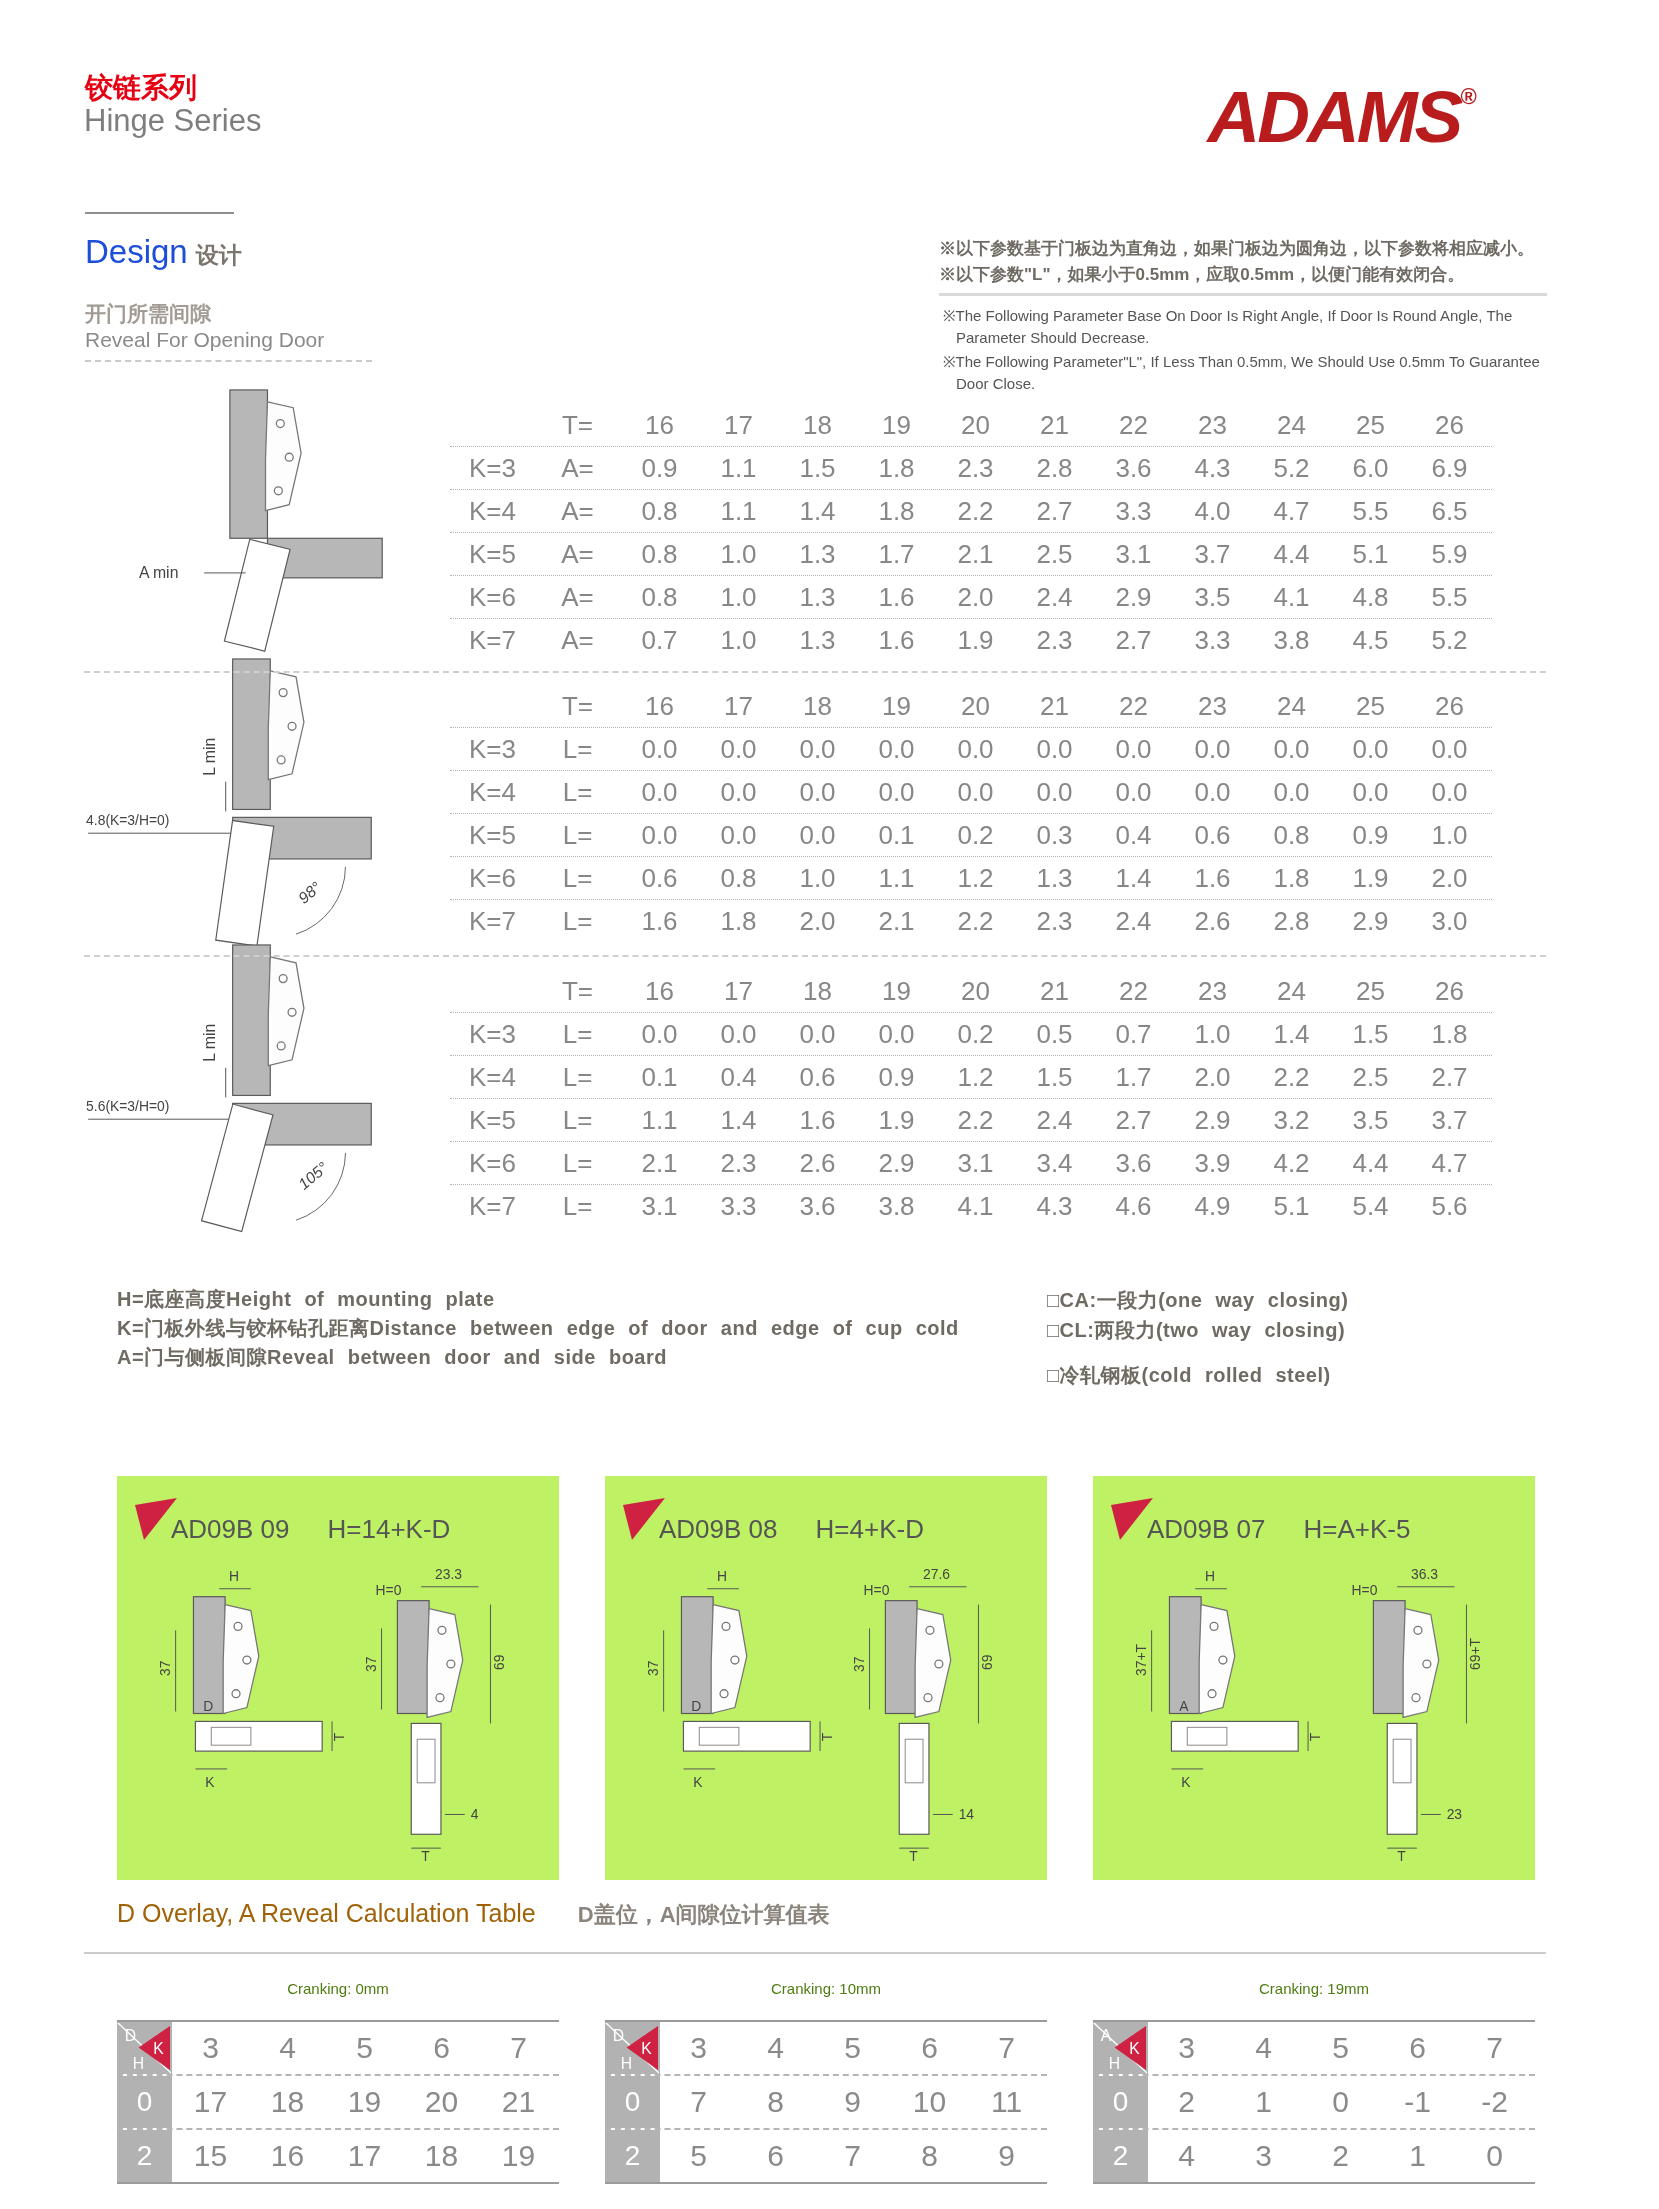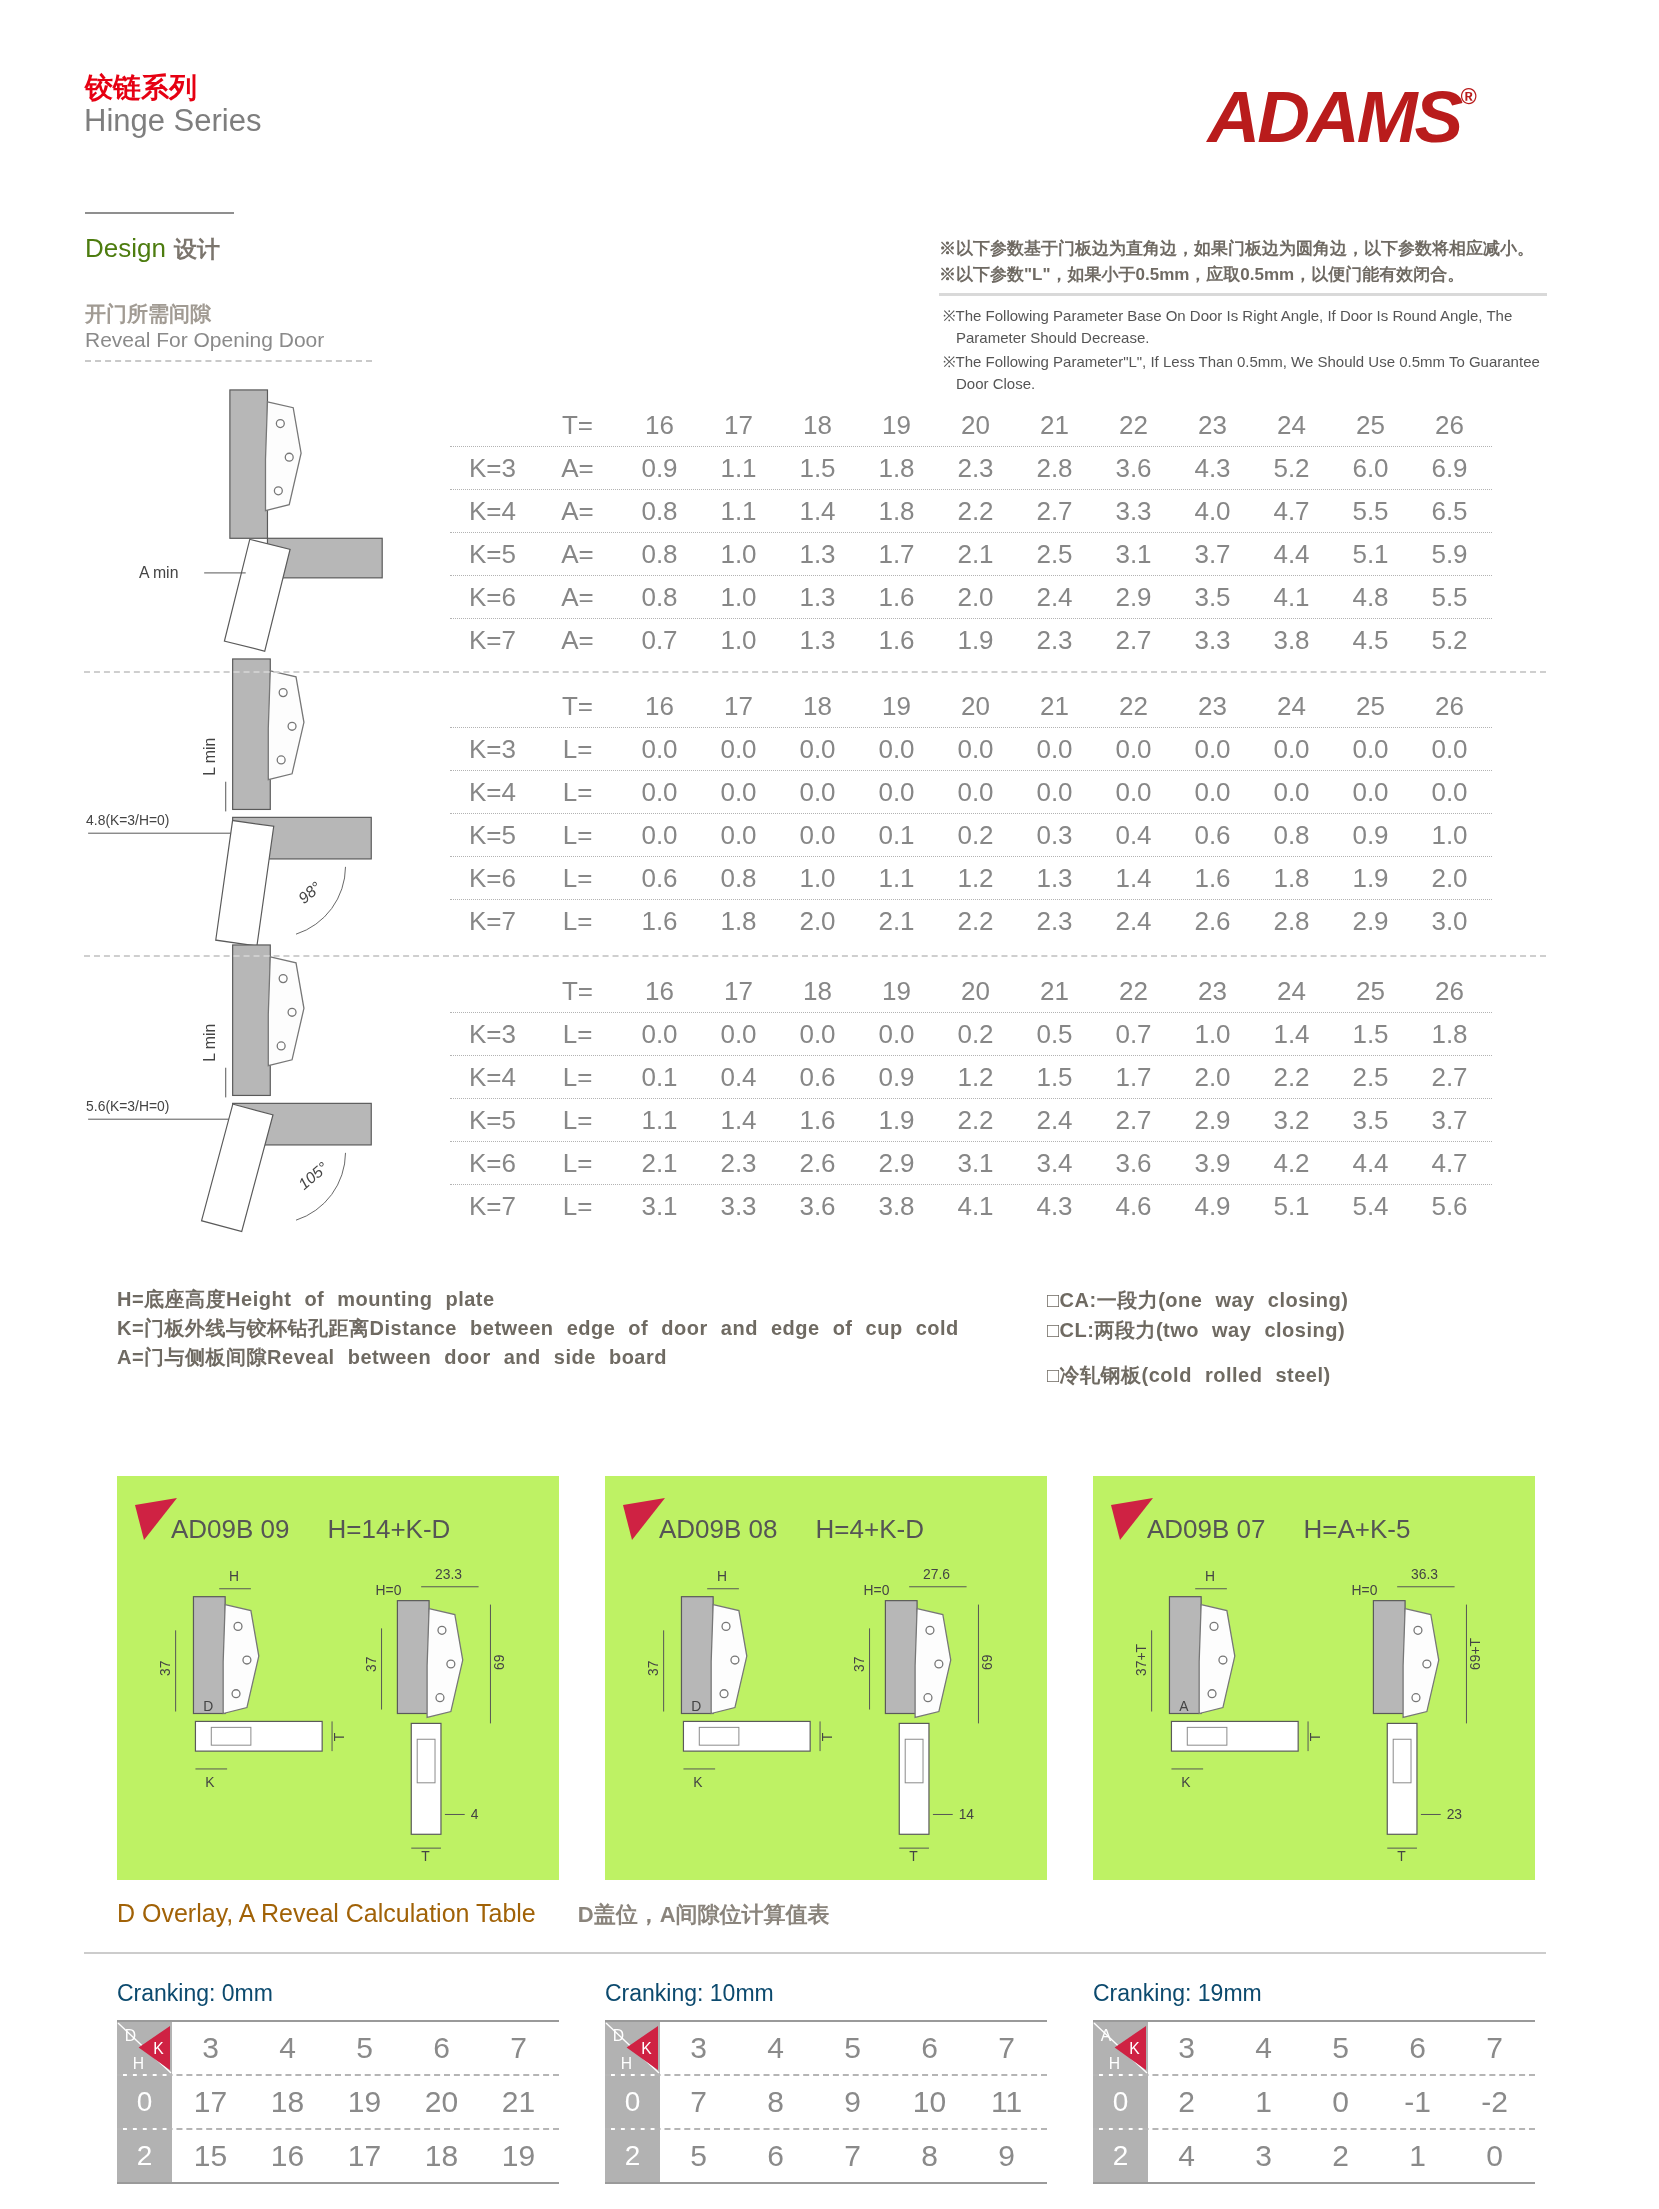--- a/index.html
+++ b/index.html
@@ -9,21 +9,21 @@
 
   
   .title-zh{position:absolute;left:85px;top:69px;font-size:28px;font-weight:bold;color:#e60012;}
   .title-en{position:absolute;left:84px;top:103px;font-size:31px;color:#7e7e7e;}
   .title-rule{position:absolute;left:85px;top:212px;width:149px;height:2px;background:#8f8f8f;}
   .adams{position:absolute;left:1129px;top:75px;width:426px;text-align:center;
          color:#b91c1c;font-size:73px;font-weight:bold;font-style:italic;letter-spacing:-3px;}
   .adams sup{font-size:22px;vertical-align:38px;letter-spacing:0;}
 
   .design-row{position:absolute;left:85px;top:233px;}
-  .design-en{font-size:26px;color:#4d7c0f;}
+  .design-en{font-size:33px;color:#1d4ed8;}
   .design-zh{font-size:23px;font-weight:bold;color:#7b756d;margin-left:8px;}
 
   .notes-zh{position:absolute;left:939px;top:236px;width:614px;font-size:17px;font-weight:bold;
             color:#6f6a63;line-height:26px;}
   .notes-rule{position:absolute;left:939px;top:293px;width:608px;height:3px;background:#d9d9d9;}
   .notes-en{position:absolute;left:943px;top:305px;width:608px;font-size:15px;color:#555;line-height:22px;}
   .notes-en div{text-indent:-13px;padding-left:13px;margin-bottom:2px;}
 
   .section-zh{position:absolute;left:85px;top:300px;font-size:21px;font-weight:bold;color:#a19b93;}
   .section-en{position:absolute;left:85px;top:328px;font-size:21px;color:#8a8a8a;}
@@ -55,21 +55,21 @@
   .model-title{position:absolute;left:54px;top:38px;font-size:26px;color:#555;}
   .model-formula{margin-left:38px;}
   .model-diagram{position:absolute;left:15px;top:89px;}
 
   
   .calc-title-row{position:absolute;left:117px;top:1899px;display:flex;align-items:baseline;}
   .calc-title-en{font-size:25px;color:#a16207;}
   .calc-title-zh{font-size:22px;font-weight:bold;color:#8a847c;margin-left:42px;}
   .calc-rule{position:absolute;left:84px;top:1952px;width:1462px;height:2px;background:#cccccc;}
 
-  .cranking{position:absolute;top:1980px;width:442px;text-align:left;font-size:23px;color:#0c4a6e;}
+  .cranking{position:absolute;top:1980px;width:442px;text-align:center;font-size:15px;color:#4d7c0f;}
   .calc-table{position:absolute;top:2020px;width:442px;border-top:2px solid #9a9a9a;border-bottom:2px solid #9a9a9a;}
   .ct-row{display:flex;height:52px;border-bottom:2px dashed #b5b5b5;}
   .ct-row.ct-last{border-bottom:none;}
   .ct-corner{width:55px;height:52px;}
   .ct-rowhead{width:55px;background:#b2b2b2;color:#fff;font-size:28px;
               display:flex;align-items:center;justify-content:center;}
   .ct-cell{width:77px;display:flex;align-items:center;justify-content:center;
            font-size:30px;color:#8a8a8a;}
 
   

